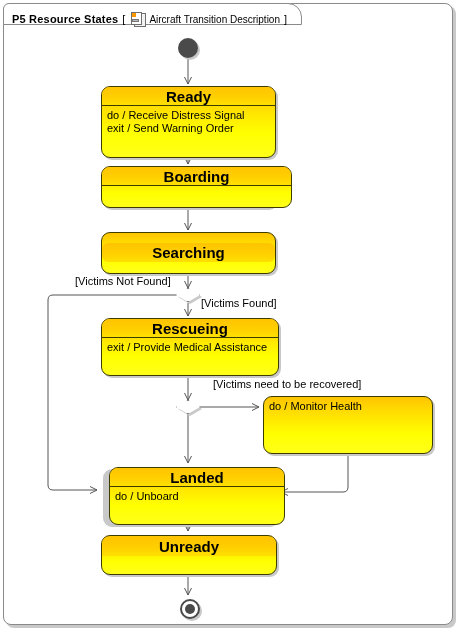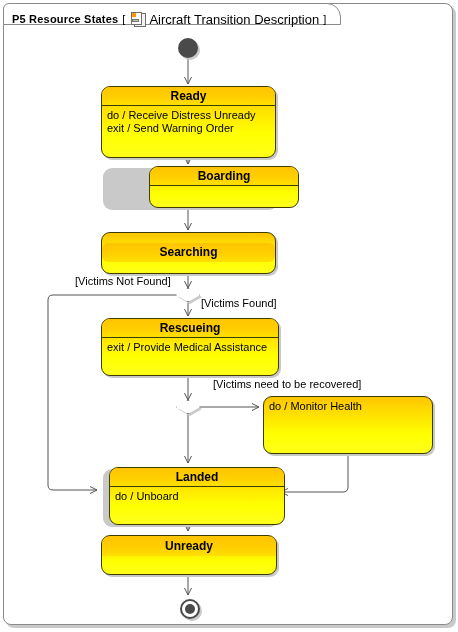--- a/index.html
+++ b/index.html
@@ -22,21 +22,21 @@
   
   .header-tab{
     position:absolute; left:3px; top:3px; height:22px;
     border:1px solid #8a8a8a; border-bottom:1px solid #8a8a8a;
     border-radius:6px 14px 0 0; background:#ffffff;
     display:flex; align-items:center; padding:10px 10px 0 8px;
     box-sizing:border-box; white-space:nowrap; z-index:4;
   }
   .hdr-title{font-size:11px;font-weight:bold;color:#000;letter-spacing:.2px;}
   .hdr-brk{font-size:11px;color:#000;margin:0 4px;}
-  .hdr-sub{font-size:13px;color:#000;}
+  .hdr-sub{font-size:10px;color:#000;}
   .hdr-icon{
     display:inline-block;width:14px;height:14px;margin:0 4px 0 2px;
     position:relative;flex:0 0 auto;
   }
   .hdr-icon .pg{position:absolute;left:3px;top:1px;width:10px;height:12px;
       background:#f2f2f2;border:1px solid #6e6e6e;}
   .hdr-icon .pg2{position:absolute;left:0px;top:0px;width:9px;height:11px;
       background:#ffffff;border:1px solid #6e6e6e;}
   .hdr-icon .sq{position:absolute;left:1px;top:1px;width:4px;height:4px;background:#ff9800;}
   .hdr-icon .bar{position:absolute;left:1px;top:7px;width:7px;height:3px;
@@ -47,21 +47,21 @@
     position:absolute; box-sizing:border-box;
     border:1px solid #3d3d00; border-radius:9px;
     background:linear-gradient(180deg,#ffc400 0%,#ffd900 22%,#ffef00 48%,#ffff00 66%,#ffff1a 100%);
     overflow:hidden; z-index:3;
   }
   .state-sh{
     position:absolute; border-radius:9px; background:#c9c9c9; z-index:2;
   }
   .state-title{
     height:19px; line-height:19px; text-align:center;
-    font-size:12px; font-weight:bold; color:#000;
+    font-size:15px; font-weight:bold; color:#000;
     background:linear-gradient(180deg,#ffc400 0%,#ffcf00 55%,#ffe000 100%);
     border-bottom:1px solid #3d3d00; box-sizing:border-box;
   }
   .state-title.noline{border-bottom:none;}
   .state-body{padding:3px 5px 0 5px;}
   .state-line{font-size:11px;color:#000;line-height:13px;white-space:nowrap;}
 
   
   .init{
     position:absolute;width:20px;height:20px;border-radius:50%;
@@ -150,27 +150,27 @@
     </g>
   </svg>
 
   <div class="init-sh" style="left:180px;top:40px;"></div>
   <div class="init" style="left:178px;top:38px;"></div>
 
   <div class="state-sh" style="left:103px;top:88px;width:175px;height:72px;"></div>
   <div class="state" style="left:101px;top:86px;width:175px;height:72px;">
     <div class="state-title">Ready</div>
     <div class="state-body">
-      <div class="state-line">do / Receive Distress Unready</div>
+      <div class="state-line">do / Receive Distress Signal</div>
       <div class="state-line">exit / Send Warning Order</div>
     </div>
   </div>
 
   <div class="state-sh" style="left:103px;top:168px;width:175px;height:42px;"></div>
-  <div class="state" style="left:101px;top:166px;width:150px;height:42px;margin-left:48px;">
+  <div class="state" style="left:101px;top:166px;width:191px;height:42px;">
     <div class="state-title">Boarding</div>
   </div>
 
   <div class="state-sh" style="left:103px;top:234px;width:175px;height:42px;"></div>
   <div class="state" style="left:101px;top:232px;width:175px;height:42px;">
     <div class="state-title noline" style="margin-top:10px;border-radius:6px;">Searching</div>
   </div>
 
   <div class="choice-sh" style="left:178px;top:290px;"></div>
   <div class="choice" style="left:176px;top:288px;">

